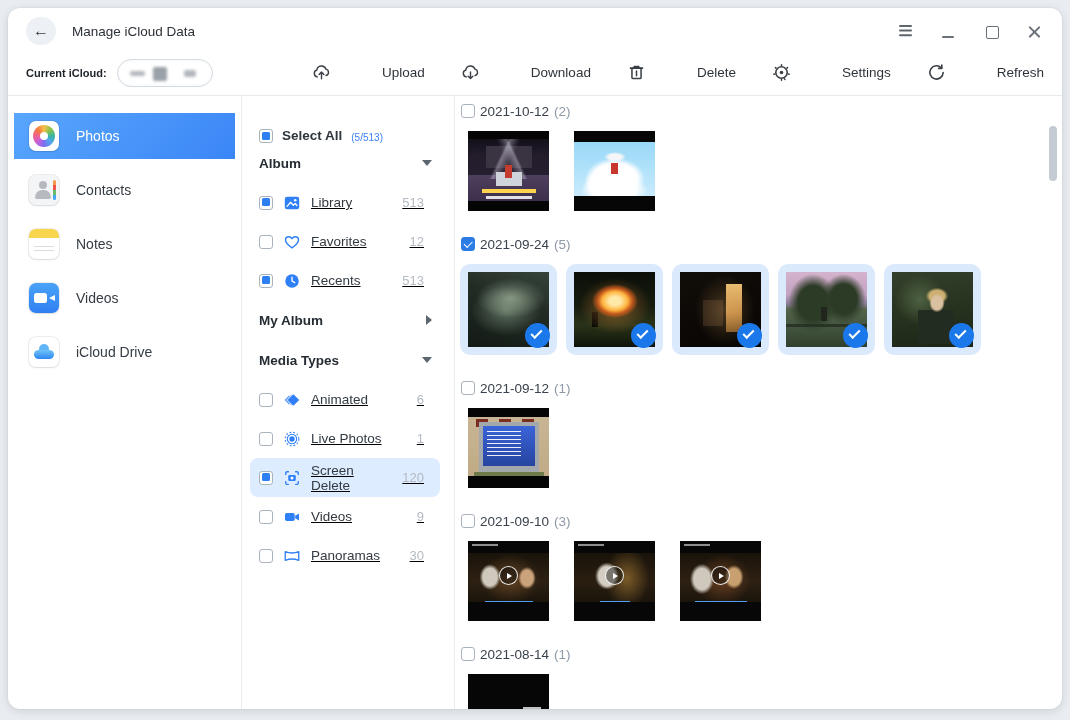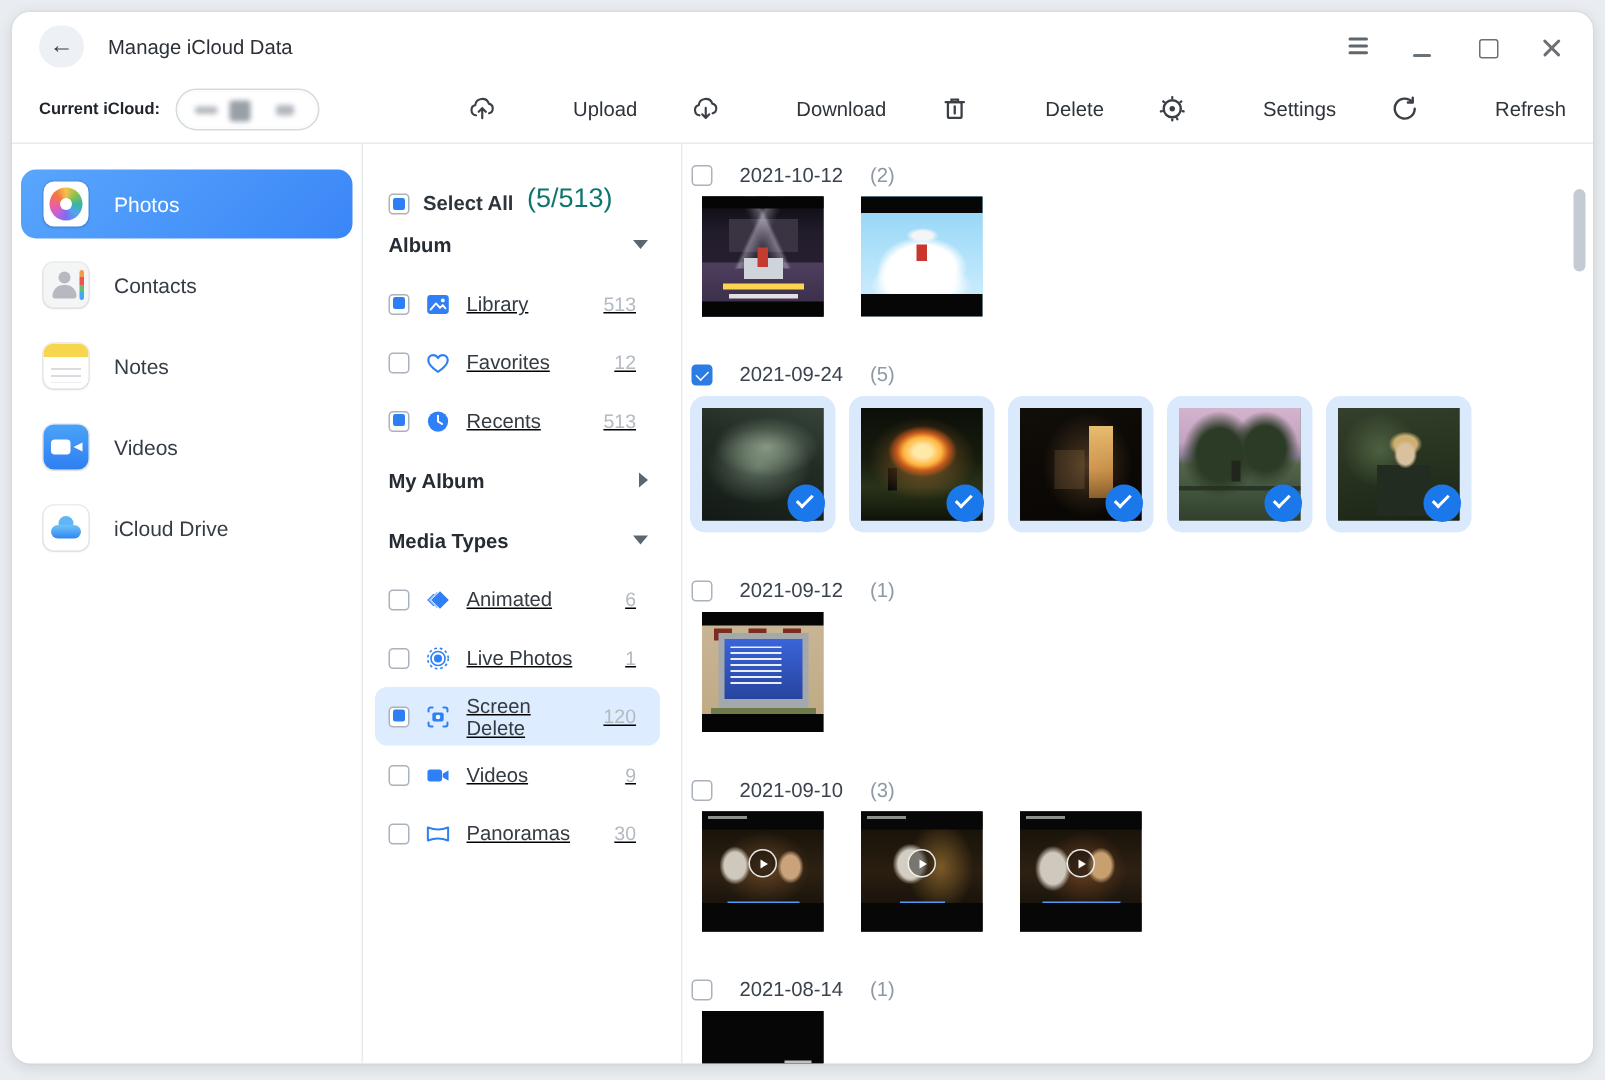--- a/index.html
+++ b/index.html
@@ -34,21 +34,21 @@
   .account-pill .b3 { left:66px; top:10px; width:12px; height:7px; }
   .actions { margin-left:auto; display:flex; align-items:center; gap:36px; }
   .action { display:flex; align-items:center; gap:7px; cursor:pointer; }
   .action .alabel { font-size:13.5px; color:#2e343a;margin-left:44px; }
   .aicon { width:19px; height:19px; display:inline-flex; }
   .aicon svg { width:100%; height:100%; }
 
   
   .body { display:flex; height:613px; }
   .sidebar { width:234px; border-right:1px solid #e9ecef; padding-top:17px; }
-  .sitem { height:46px; margin:0 6px 8px 6px; border-radius:10px; display:flex; align-items:center; padding-left:15px; gap:17px; cursor:pointer; }
+  .sitem { height:46px; margin:0 6px 8px 6px; border-radius:0; display:flex; align-items:center; padding-left:15px; gap:17px; cursor:pointer; }
   .sitem .slabel { font-size:14px; color:#353c44; }
   .sitem.selected { background:linear-gradient(135deg,#58a6fd 0%,#3b86f7 100%); }
   .sitem.selected .slabel { color:#fff; }
 
   .appicon { width:30px; height:30px; border-radius:7px; background:#fff; position:relative; flex:none;
              box-shadow:0 0 0 1px rgba(0,0,0,.07), 0 1px 2px rgba(0,0,0,.08); overflow:hidden; }
   .pin { position:absolute; left:4px; top:4px; width:22px; height:22px; border-radius:50%;
          background:conic-gradient(#f6c14b,#8bc34a,#37b6a0,#53a3f0,#7a6ff0,#c95fd8,#ef6292,#f2783f,#f6c14b); }
   .pin::after { content:""; position:absolute; left:7px; top:7px; width:8px; height:8px; border-radius:50%; background:#fff; }
   .appicon.ct { background:#f4f5f6; }
@@ -62,41 +62,41 @@
   .appicon.vd { background:linear-gradient(180deg,#4aa3f8,#2f7ff2); }
   .vd-body { position:absolute; left:5px; top:10px; width:13px; height:10px; border-radius:2.5px; background:#fff; }
   .vd-lens { position:absolute; right:4px; top:11.5px; width:0; height:0; border-top:3.5px solid transparent; border-bottom:3.5px solid transparent; border-right:6px solid #fff; }
   .ic-cloud { position:absolute; left:5px; bottom:8px; width:20px; height:9px; border-radius:9px; background:linear-gradient(180deg,#6fc3f7,#2f86f2); }
   .ic-bump { position:absolute; left:10px; top:7px; width:10px; height:10px; border-radius:50%; background:#5fb5f5; }
 
   
   .filters { width:213px; border-right:1px solid #e9ecef; padding-top:13px; }
   .selrow { height:34px; display:flex; align-items:flex-end; gap:9px; padding-left:17px; cursor:pointer; }
   .selrow .flabel { font-size:13.5px; color:#2f353c; font-weight:bold; }
-  .selrow .scount { font-size:18px; color:#0f766e; }
+  .selrow .scount { font-size:10px; color:#3b82f6; }
   .fhead { height:40px; display:flex; align-items:center; padding:0 22px 0 17px; cursor:pointer; }
   .fhead .htitle { font-size:13.5px; font-weight:bold; color:#262c33; }
   .arrow-down { margin-left:auto; width:0; height:0; border-left:5px solid transparent; border-right:5px solid transparent; border-top:6px solid #5b6670; }
   .arrow-right { margin-left:auto; width:0; height:0; border-top:5px solid transparent; border-bottom:5px solid transparent; border-left:6px solid #5b6670; }
   .frow { height:39px; margin:0 14px 0 8px; border-radius:8px; display:flex; align-items:center; gap:10px; padding:0 16px 0 9px; cursor:pointer;text-decoration:underline; }
   .frow.hl { background:#ddecfe; }
   .frow .flabel { font-size:13.5px; color:#333a41; }
   .frow .fcount { margin-left:auto; font-size:13px; color:#b3bac2; }
   .ficon { width:18px; height:18px; display:inline-flex; flex:none; }
   .ficon svg { width:100%; height:100%; }
 
   .cb { width:14px; height:14px; border:1.5px solid #aab2bd; border-radius:3px; background:#fff; position:relative; flex:none; cursor:pointer; }
   .cb.ind::after { content:""; position:absolute; left:1.5px; top:1.5px; width:8px; height:8px; background:#2e7ff2; border-radius:1.5px; }
   .cb.checked { background:#2b7ce5; border-color:#2b7ce5; }
   .cb.checked::after { content:""; position:absolute; left:2px; top:2.5px; width:7px; height:3.5px;
                        border-left:1.8px solid #fff; border-bottom:1.8px solid #fff; transform:rotate(-45deg); }
 
   
   .main { flex:1; position:relative; padding:6px 0 0 5px; overflow:hidden; }
-  .ghead { height:20px; display:flex; align-items:flex-end; gap:18px; margin-left:1px; font-size:13.5px; }
+  .ghead { height:20px; display:flex; align-items:flex-start; gap:5px; margin-left:1px; font-size:13.5px; }
   .ghead.first { margin-top:2px; }
   .gdate { color:#39424d; }
   .gcount { color:#8d99a6; }
   .grow { display:flex; margin:7px 0 26px 0; }
   .grow.plain { padding-left:8px; }
   .thumb { width:81px; height:80px; flex:none; margin-right:25px; background-color:#111; }
   .tile { width:97px; height:91px; flex:none; margin-right:9px; border-radius:10px; background:#dbe9fd; position:relative; padding:8px; cursor:pointer; }
   .tile .thumb { width:81px; height:75px; margin:0; }
   .badge { position:absolute; right:7px; bottom:7px; width:25px; height:25px; border-radius:50%; background:#1b78ea; }
   .badge .check { position:absolute; left:6px; top:7px; width:11px; height:6px;

